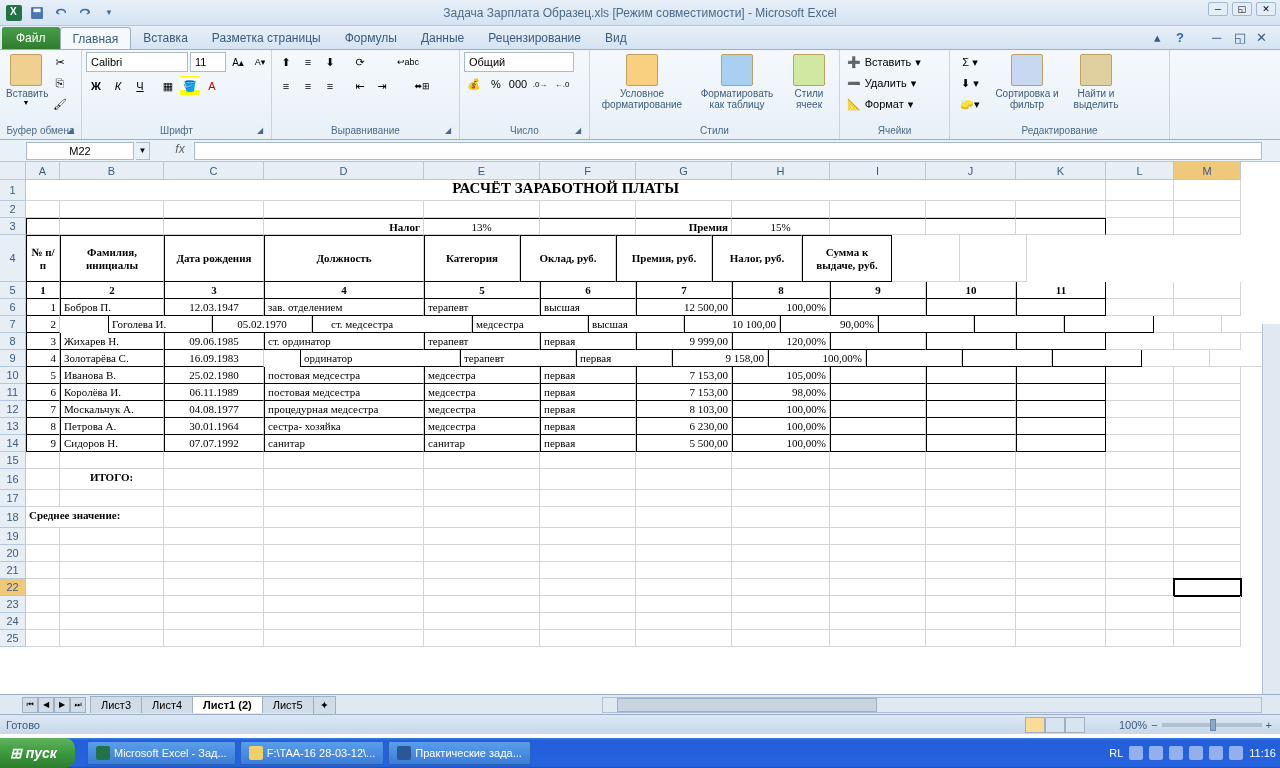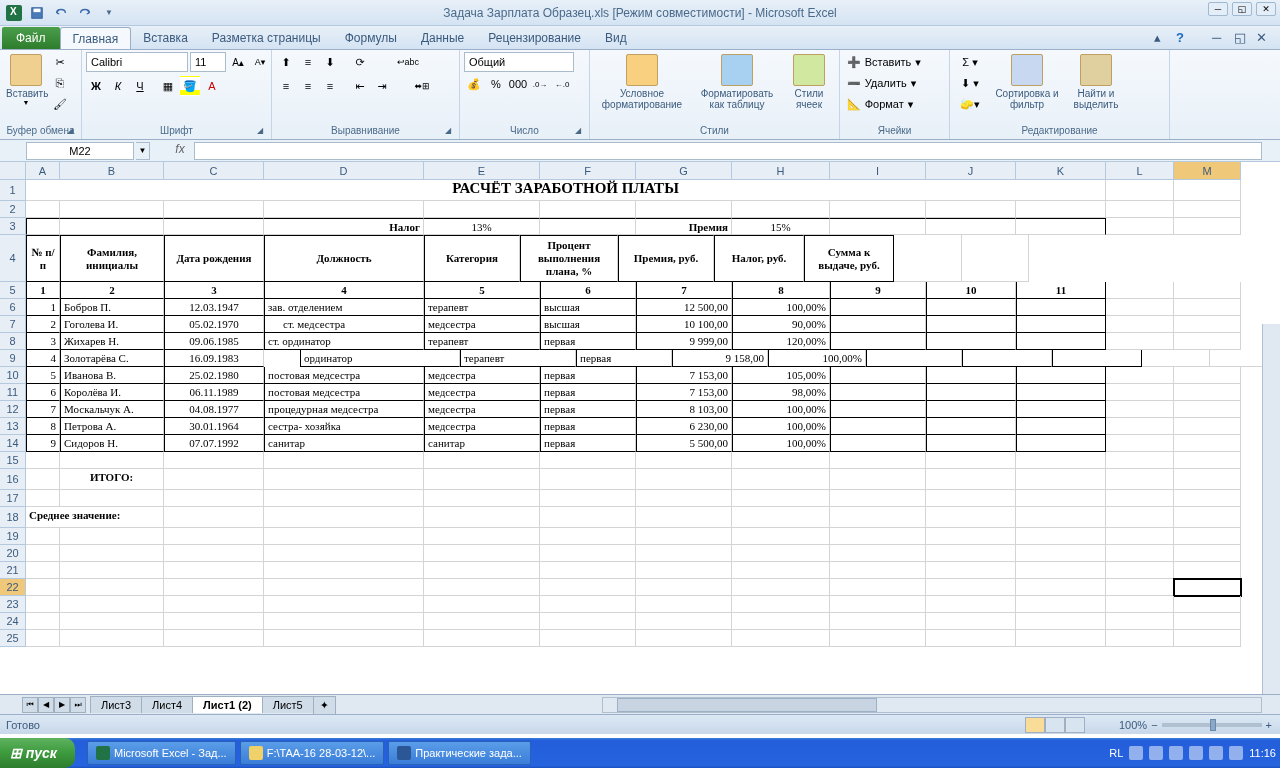--- a/index.html
+++ b/index.html
@@ -358,21 +358,21 @@
         <div class="cell bT bR" style="width: 90px;"></div>
         <div class="cell" style="width: 68px;"></div>
         <div class="cell" style="width: 67px;"></div>
       </div>
       <div class="crow tall">
         <div class="cell head-cell bT bBn bL bLn" style="width: 34px; white-space: normal;">№ п/п</div>
         <div class="cell head-cell bT bBn bLn" style="width: 104px; white-space: normal;">Фамилия, инициалы</div>
         <div class="cell head-cell bT bBn bLn" style="width: 100px; white-space: normal;">Дата рождения</div>
         <div class="cell head-cell bT bBn bLn" style="width: 160px; white-space: normal;">Должность</div>
         <div class="cell head-cell bT bBn bLn" style="width: 96px; white-space: normal;">Категория</div>
-        <div class="cell head-cell bT bBn bLn" style="width: 98px; white-space: normal;">Процент выполнения плана, %</div>
+        <div class="cell head-cell bT bBn bLn" style="width: 96px; white-space: normal;">Оклад, руб.</div>
         <div class="cell head-cell bT bBn bLn" style="width: 96px; white-space: normal;">Премия, руб.</div>
         <div class="cell head-cell bT bBn bLn" style="width: 90px; white-space: normal;">Налог, руб.</div>
         <div class="cell head-cell bT bBn bLn bR" style="width: 90px; white-space: normal;">Сумма к выдаче, руб.</div>
         <div class="cell" style="width: 68px;"></div>
         <div class="cell" style="width: 67px;"></div>
       </div>
       <div class="crow">
         <div class="cell cen bold serif bB bL bLn" style="width: 34px;">1</div>
         <div class="cell cen bold serif bB bLn" style="width: 104px;">2</div>
         <div class="cell cen bold serif bB bLn" style="width: 100px;">3</div>
@@ -397,21 +397,21 @@
         <div class="cell serif bLn bBn rgt" style="width: 96px;">12 500,00</div>
         <div class="cell serif bLn bBn rgt" style="width: 98px;">100,00%</div>
         <div class="cell serif bLn bBn" style="width: 96px;"></div>
         <div class="cell serif bLn bBn" style="width: 90px;"></div>
         <div class="cell serif bLn bR bBn" style="width: 90px;"></div>
         <div class="cell" style="width: 68px;"></div>
         <div class="cell" style="width: 67px;"></div>
       </div>
       <div class="crow">
         <div class="cell serif bLn bL bBn rgt" style="width: 34px;">2</div>
-        <div class="cell serif bLn bBn" style="width: 104px;">Гоголева И.</div>
+        <div class="cell serif bLn bBn" style="width: 104px; margin-left: 48px;">Гоголева И.</div>
         <div class="cell serif bLn bBn cen" style="width: 100px;">05.02.1970</div>
         <div class="cell serif bLn bBn" style="width: 160px; padding-left: 18px;">ст. медсестра</div>
         <div class="cell serif bLn bBn" style="width: 116px;">медсестра</div>
         <div class="cell serif bLn bBn" style="width: 96px;">высшая</div>
         <div class="cell serif bLn bBn rgt" style="width: 96px;">10 100,00</div>
         <div class="cell serif bLn bBn rgt" style="width: 98px;">90,00%</div>
         <div class="cell serif bLn bBn" style="width: 96px;"></div>
         <div class="cell serif bLn bBn" style="width: 90px;"></div>
         <div class="cell serif bLn bR bBn" style="width: 90px;"></div>
         <div class="cell" style="width: 68px;"></div>

